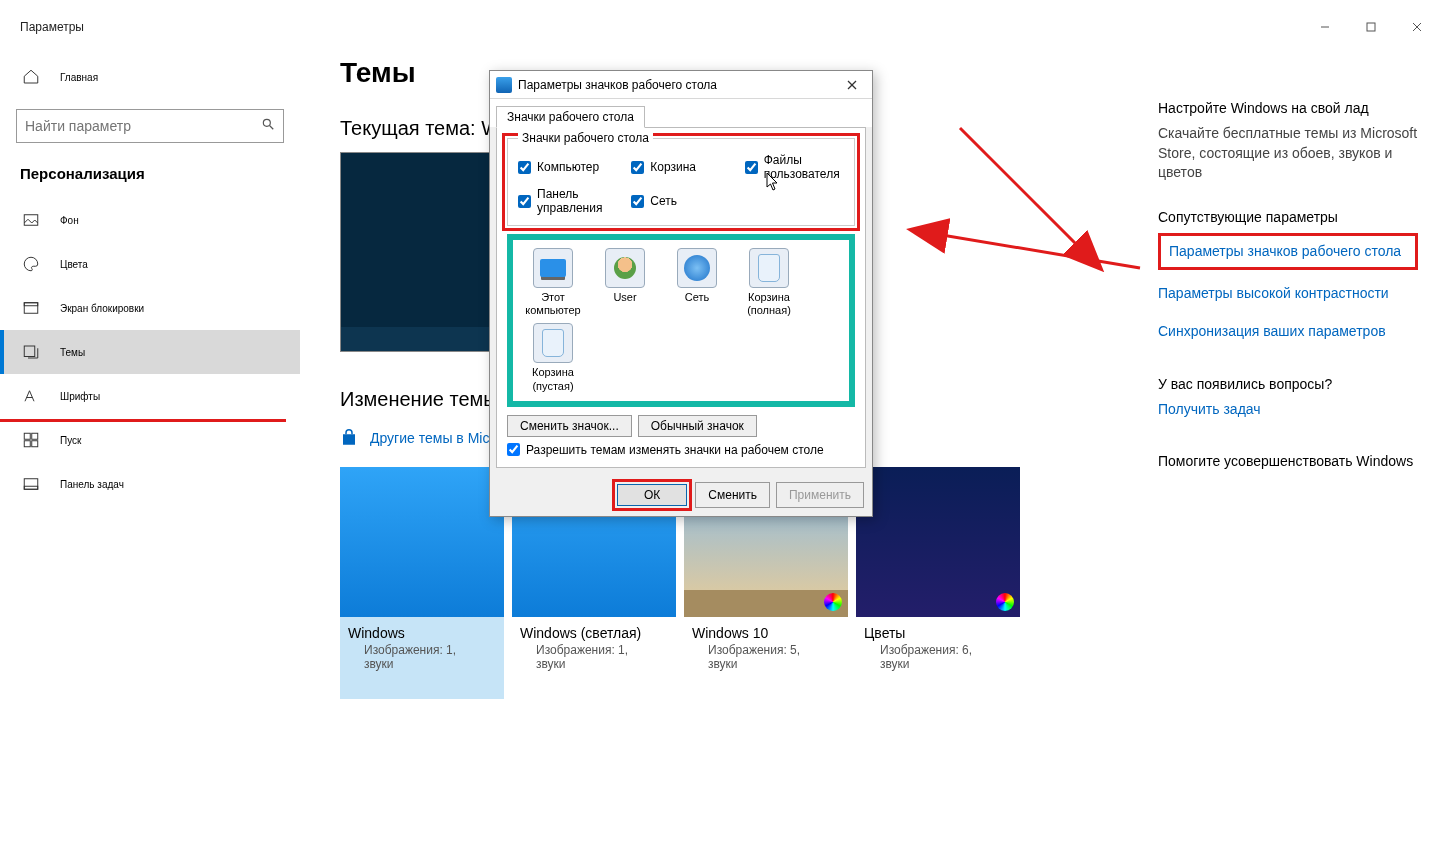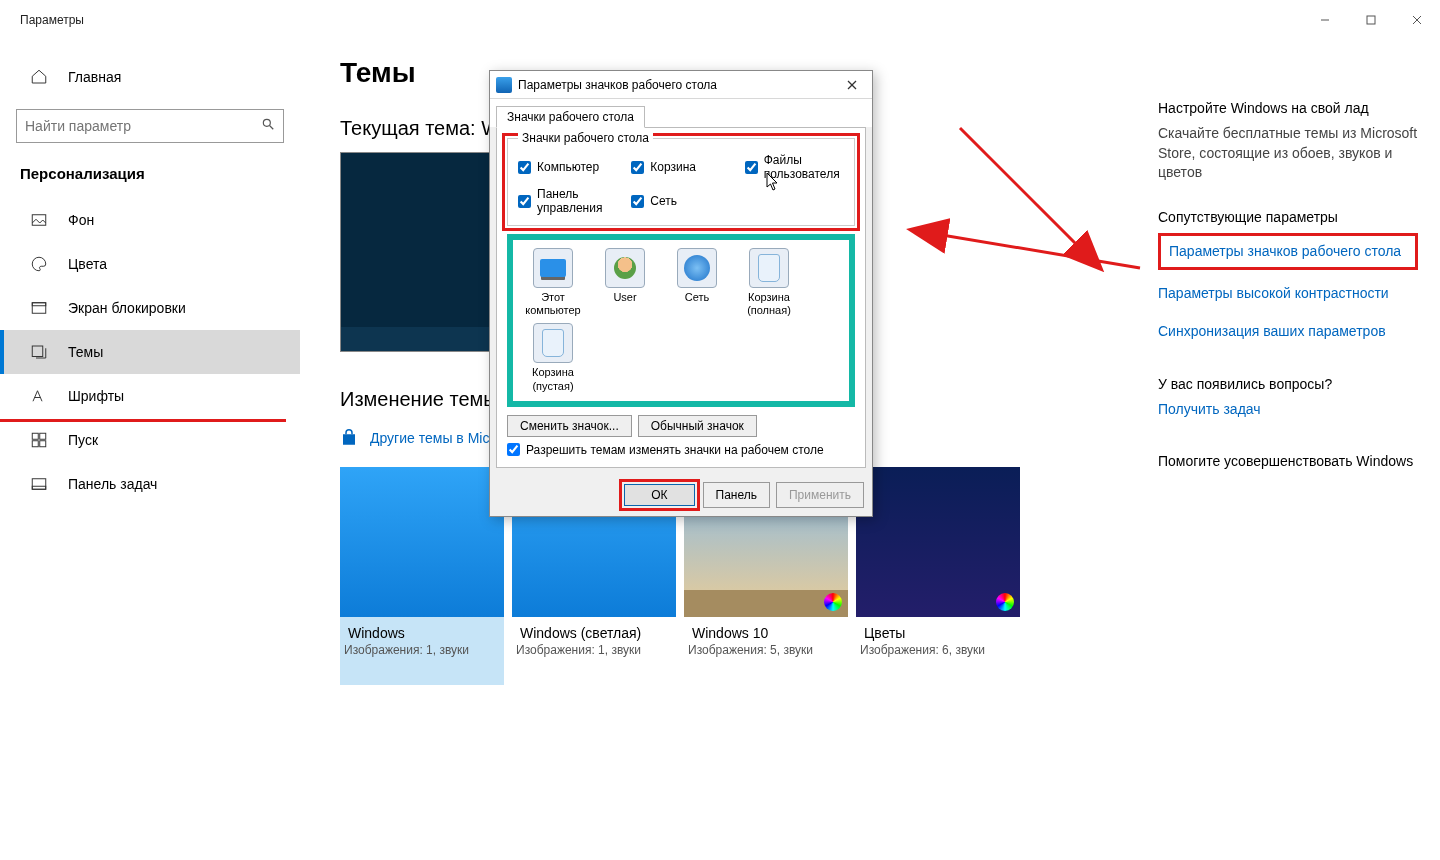--- a/index.html
+++ b/index.html
@@ -1,26 +1,26 @@
 <!DOCTYPE html>
 <html><head>
 <meta charset="utf-8">
 <style>
   * { box-sizing: border-box; margin: 0; padding: 0; font-family: "Segoe UI", Tahoma, sans-serif; }
   body { background: #ffffff; width: 1440px; height: 860px; overflow: hidden; position: relative; color: #000; }
 
   
-  .titlebar { position: absolute; top: 4px; left: 0; right: 0; height: 32px; display: flex; align-items: center; padding-left: 20px; font-size: 12px; color: #222; }
+  .titlebar { position: absolute; top: 11px; left: 0; right: 0; height: 32px; display: flex; align-items: center; padding-left: 20px; font-size: 12px; color: #222; }
   .win-controls { position: absolute; right: 0; top: 0; display: flex; }
   .win-btn { width: 46px; height: 32px; display: flex; align-items: center; justify-content: center; font-size: 12px; color: #333; }
   .win-btn svg { width: 10px; height: 10px; stroke: #555; stroke-width: 1; fill: none; }
 
   
   .sidebar { position: absolute; top: 45px; left: 0; width: 300px; padding: 10px 0 0 0; }
-  .home-row, .nav-item { display: flex; align-items: center; height: 44px; padding: 0 28px; font-size: 14px; cursor: pointer; }
+  .home-row, .nav-item { display: flex; align-items: center; height: 44px; padding: 0 20px; font-size: 10px; cursor: pointer; }
   .home-row .ic, .nav-item .ic { width: 22px; display: flex; justify-content: center; margin-right: 18px; }
   .search-box { margin: 10px 16px 14px 16px; height: 34px; border: 1px solid #999; background: #fff; display: flex; align-items: center; padding: 0 8px; position: relative; }
   .search-box input { border: none; outline: none; flex: 1; font-size: 14px; background: transparent; }
   .search-box .sicon { position: absolute; right: 8px; }
   .section-title { font-weight: 600; font-size: 15px; padding: 8px 20px 16px 20px; }
   .nav-item.active { background: #d9d9d9; position: relative; }
   .nav-item.active::before { content: ""; position: absolute; left: 0; top: 0; bottom: 0; width: 4px; background: #0078d4; }
   .red-underline { position: absolute; left: 0; top: 374px; width: 286px; height: 3px; background: #e01b1b; }
 
   
@@ -38,21 +38,21 @@
 
   .theme-grid { display: flex; gap: 8px; }
   .theme-card { width: 164px; }
   .theme-thumb { width: 164px; height: 150px; background: #1e90ff; position: relative; }
   .theme-thumb.sky { background: linear-gradient(#2fa4f7,#0d7cd8); }
   .theme-thumb.beach { background: linear-gradient(#84b8e6 0%,#d8c9a5 82%,#a58c60 82%); }
   .theme-thumb.flowers { background: linear-gradient(#0a1e57,#231e6a); }
   .theme-thumb .colorwheel { position: absolute; right: 6px; bottom: 6px; width: 18px; height: 18px; border-radius: 50%; background: conic-gradient(red,yellow,lime,cyan,blue,magenta,red); }
   .theme-card.selected { background: #c6e4f7; padding: 0 0 28px 0; }
   .theme-name { padding: 8px 8px 2px 8px; font-size: 14px; }
-  .theme-meta { padding: 0 4px; font-size: 12px; color: #555; }
+  .theme-meta { padding: 0 24px; font-size: 12px; color: #555; }
 
   
   .rightcol { position: absolute; right: 22px; top: 100px; width: 260px; font-size: 14px; }
   .r-h { font-weight: 400; margin-bottom: 8px; }
   .r-p { color: #444; margin-bottom: 26px; line-height: 1.4; }
   .r-link { color: #0066bf; display: block; margin-bottom: 18px; line-height: 1.4; cursor: pointer; }
   .r-link.boxed { border: 3px solid #e01b1b; padding: 6px 8px; margin-bottom: 14px; }
 
   
   .dialog { position: absolute; left: 489px; top: 70px; width: 384px; background: #f0f0f0; border: 1px solid #888; box-shadow: 3px 3px 12px rgba(0,0,0,.25); font-size: 12px; }
@@ -317,21 +317,21 @@
 
     <label class="chk-line">
       <input type="checkbox" checked="" style="">
       <span>Разрешить темам изменять значки на рабочем столе</span>
     </label>
   </div>
   <div class="dlg-footer">
     <span class="primary-wrap" style="outline:3px solid #e01b1b; padding:2px;">
       <button class="btn primary" style="padding:3px 26px">ОК</button>
     </span>
-    <button class="btn">Панель</button>
+    <button class="btn">Сменить</button>
     <button class="btn disabled">Применить</button>
   </div>
 </div>
 
 <svg class="arrow-svg">
   <defs>
     <marker id="ah" markerWidth="14" markerHeight="12" refX="12" refY="6" orient="auto">
       <path d="M0 0 L14 6 L0 12 z" fill="#e01b1b"></path>
     </marker>
   </defs>

